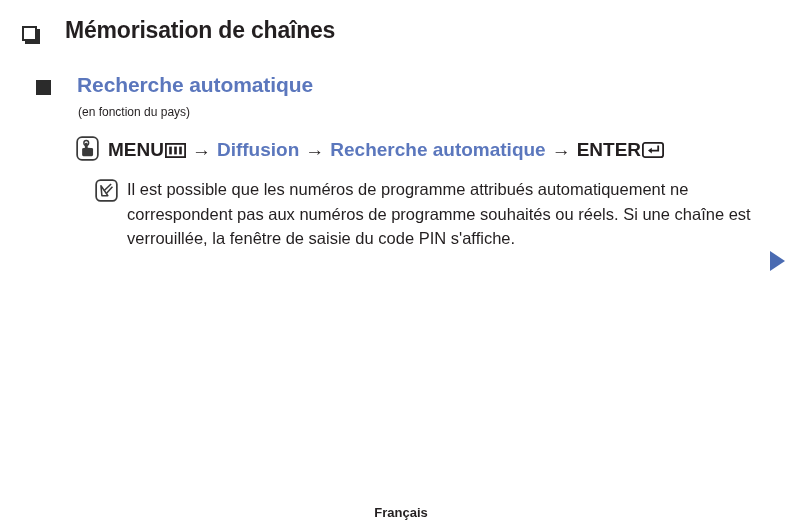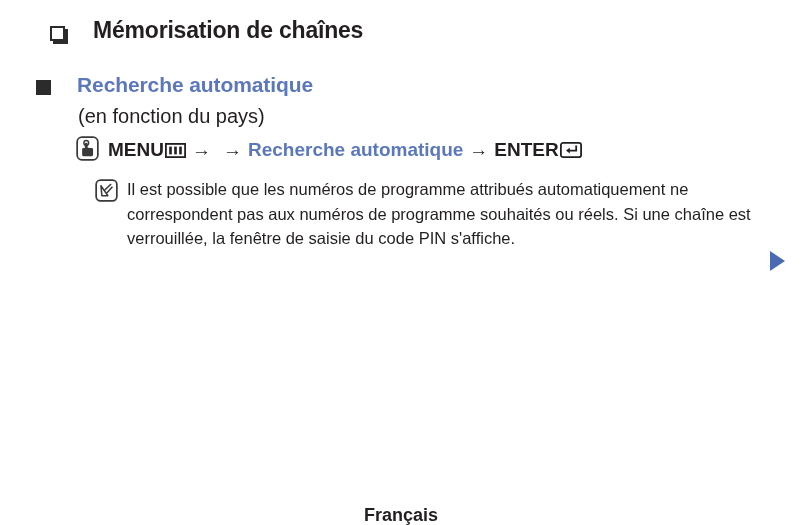--- a/index.html
+++ b/index.html
@@ -18,21 +18,21 @@
   }
 
   .page {
     position: absolute;
     inset: 0;
   }
 
   
   .title-row {
     position: absolute;
-    left: 50px;
+    left: 22px;
     top: 18px;
     display: flex;
     align-items: flex-start;
   }
   .sq-hollow {
     width: 15px;
     height: 15px;
     box-sizing: border-box;
     border: 2px solid #2b2b2b;
     background: #ffffff;
@@ -73,21 +73,21 @@
     line-height: 1.1;
     letter-spacing: -0.1px;
     white-space: nowrap;
   }
 
   
   .subtitle {
     position: absolute;
     left: 78px;
     top: 105px;
-    font-size: 20px;
+    font-size: 12px;
     color: #231f20;
     white-space: nowrap;
   }
 
   
   .path-row {
     position: absolute;
     left: 76px;
     top: 136px;
     display: flex;
@@ -165,21 +165,21 @@
     border-bottom: 10px solid transparent;
   }
 
   
   .footer {
     position: absolute;
     left: 0;
     right: 0;
     top: 505px;
     text-align: center;
-    font-size: 18px;
+    font-size: 13px;
     font-weight: bold;
     color: #231f20;
   }
 </style>
 </head>
 <body>
 
 <div class="page">
 
   <div class="title-row">
@@ -205,20 +205,21 @@
 
     <div class="path-text">
       <span>MENU</span>
       <svg class="menu-glyph" width="21" height="15" viewBox="0 0 21 15">
         <rect x="0.9" y="0.9" width="19.2" height="13.2" fill="none" stroke="#231f20" stroke-width="1.8"></rect>
         <rect x="4.2" y="3.6" width="2.6" height="7.8" fill="#231f20"></rect>
         <rect x="9.2" y="3.6" width="2.6" height="7.8" fill="#231f20"></rect>
         <rect x="14.2" y="3.6" width="2.6" height="7.8" fill="#231f20"></rect>
       </svg>
       <span class="arrow">→</span>
+      <span class="lnk">Diffusion</span>
       <span class="arrow">→</span>
       <span class="lnk">Recherche automatique</span>
       <span class="arrow">→</span>
       <span>ENTER</span>
       <svg class="enter-glyph" width="22" height="16" viewBox="0 0 22 16">
         <rect x="0.9" y="0.9" width="20.2" height="14.2" rx="2.2" ry="2.2" fill="none" stroke="#231f20" stroke-width="1.8"></rect>
         <path d="M16.2 3.6 L16.2 8.6 L8.4 8.6" fill="none" stroke="#231f20" stroke-width="1.8"></path>
         <path d="M9.8 5.8 L6.0 8.6 L9.8 11.4 Z" fill="#231f20"></path>
       </svg>
     </div>

